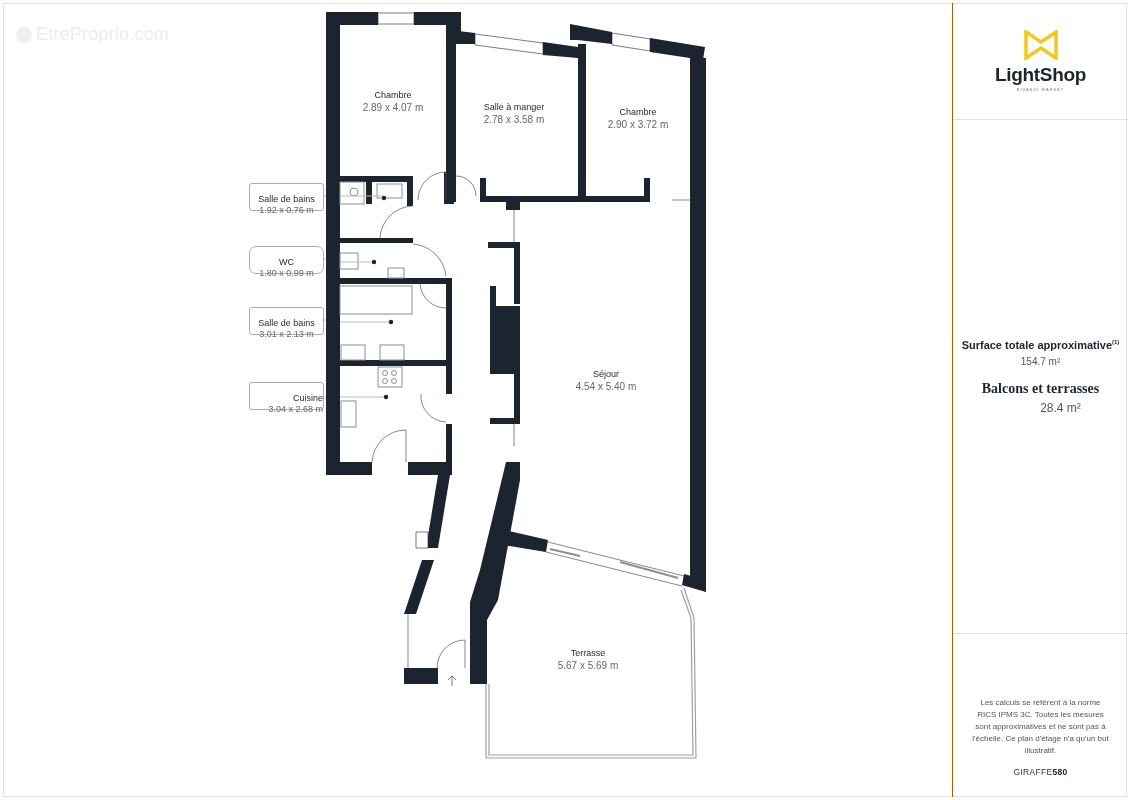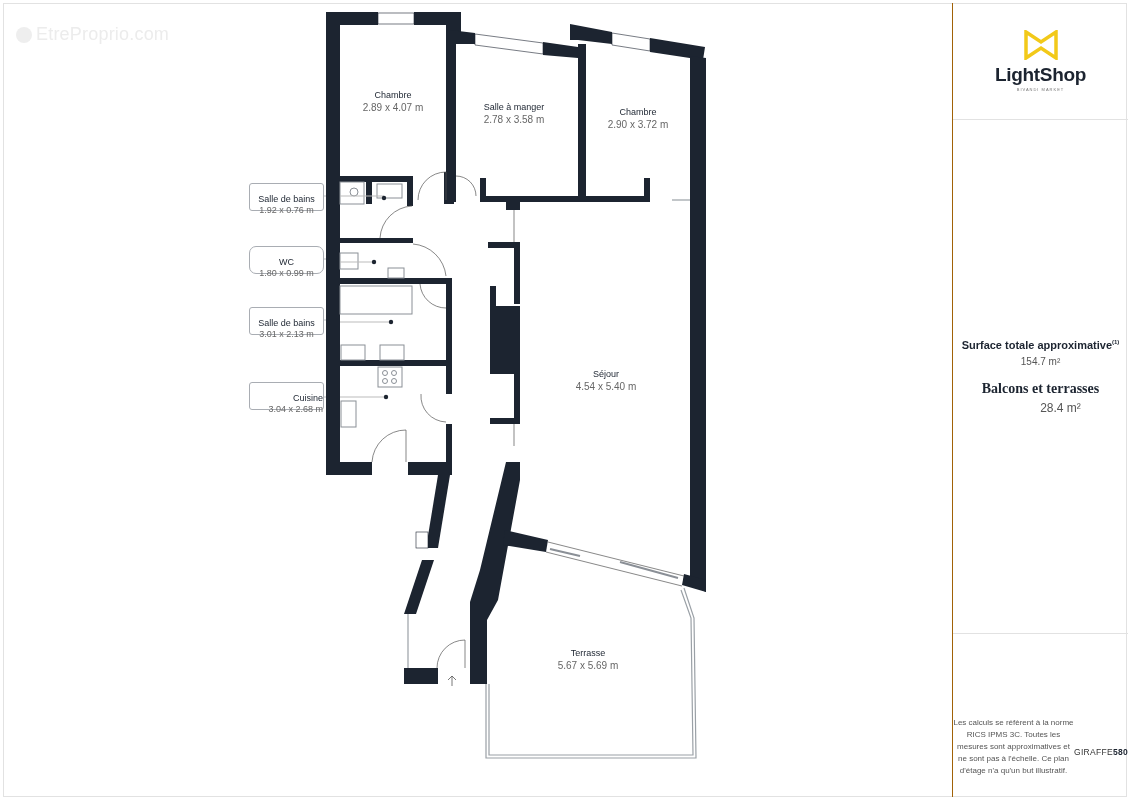--- a/index.html
+++ b/index.html
@@ -15,21 +15,21 @@
   .logo-mark { width: 34px; height: 30px; margin-bottom: 4px; }
   .logo-text { font-size: 19px; font-weight: bold; color: #1c2430; letter-spacing: -0.3px; }
   .logo-tag { font-size: 4px; color: #777; letter-spacing: 1px; margin-top: 1px; }
   .totals { top: 117px; height: 514px; display: flex; flex-direction: column; align-items: center; justify-content: center; text-align: center; }
   .tot-title { font-size: 11px; font-weight: bold; color: #1c2430; }
   .tot-title sup { font-size: 6px; }
   .tot-val { font-size: 10px; color: #555; margin-top: 5px; }
   .tot-sub { font-size: 14px; font-weight: bold; color: #1c2430; margin-top: 14px; font-family: Liberation Serif, serif; }
   .tot-val2 { font-size: 12px; color: #555; margin-top: 4px; margin-left: 40px; }
   .note { top: 631px; height: 50px; display: flex; align-items: center; justify-content: center; font-size: 8px; color: #555; }
-  .disclaimer { top: 681px; height: 113px; border-bottom: none; display: flex; flex-direction: row; align-items: center; padding-top: 13px; text-align: center; }
+  .disclaimer { top: 681px; height: 113px; border-bottom: none; display: flex; flex-direction: column; align-items: center; padding-top: 13px; text-align: center; }
   .disc-text { font-size: 8px; line-height: 12px; color: #555; width: 140px; }
   .brand { font-size: 8.5px; color: #333; margin-top: 10px; letter-spacing: 0.3px; }
   .brand b { font-weight: bold; color: #1c2430; }
   .room-label { position: absolute; text-align: center; transform: translateX(-50%); white-space: nowrap; }
   .room-name { font-size: 9px; font-weight: normal; color: #1c2430; }
   .room-dim { font-size: 10px; color: #666; margin-top: 2px; }
   .callout { position: absolute; left: 249px; width: 75px; height: 28px; border: 1px solid #a9adb3; border-radius: 3px; background: #fff; text-align: center; padding-top: 10px; }
   .callout .room-name { font-size: 9px; }
   .callout .room-dim { font-size: 9px; margin-top: 1px; }
 </style>

